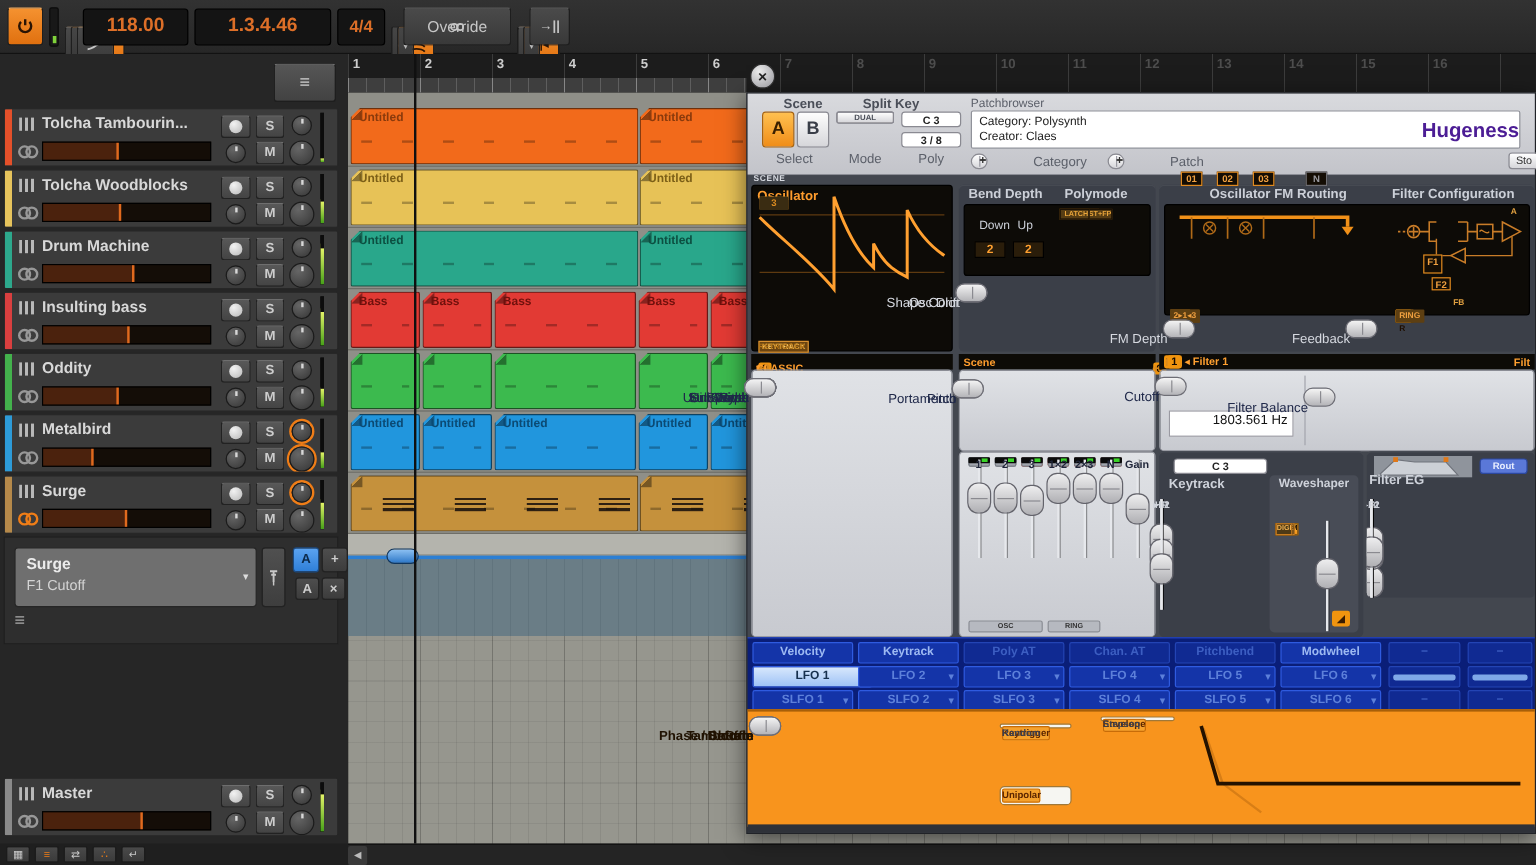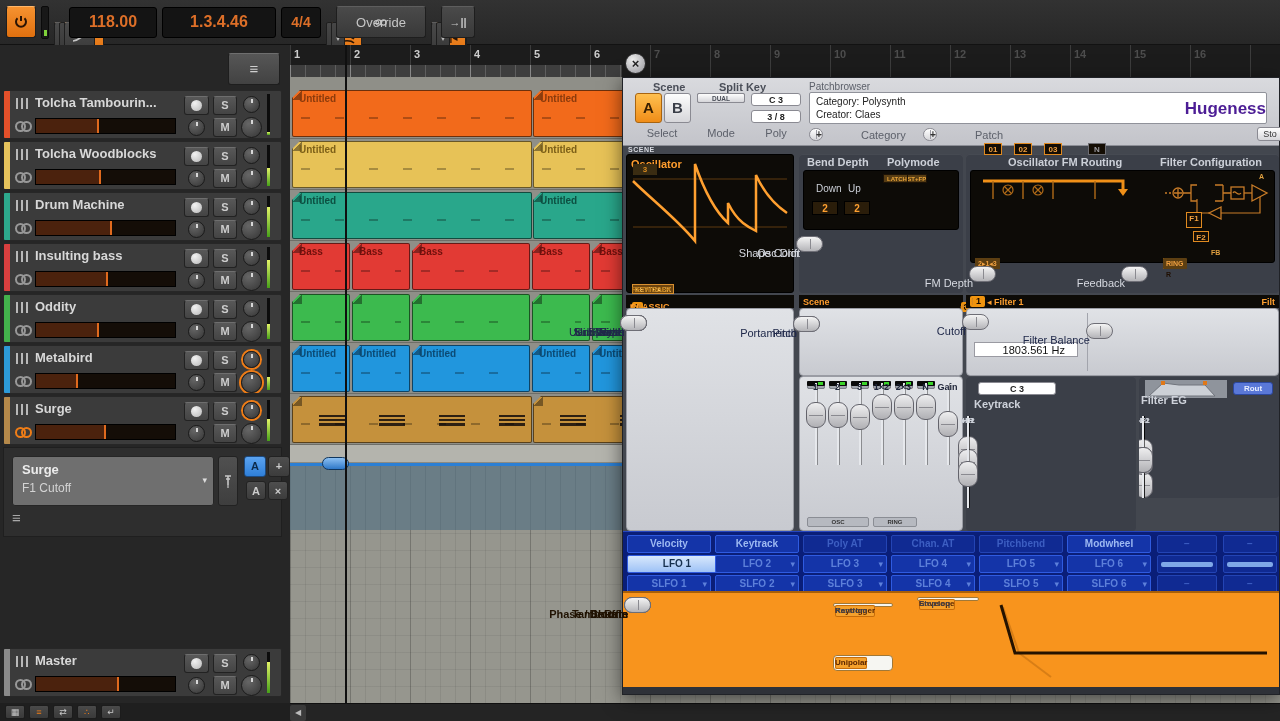--- a/index.html
+++ b/index.html
@@ -216,22 +216,22 @@
   
   #f1-strip{left:343px;top:149px;width:313px;height:13px;background:#0d0b07;display:flex;align-items:center;
      gap:3px;padding:0 4px;}
   #f1-strip>*{position:relative;flex:none;}
   .fico{width:15px;height:11px;display:flex;align-items:center;justify-content:center;border-radius:2px;}
   .fico.sel{background:#f0940f;}
   .fnum{background:#f0940f;color:#140a00;font-size:9px;font-weight:bold;padding:0 3px;border-radius:2px;height:11px;line-height:11px;}
   .flbl{color:#ffa030;font-size:9px;font-weight:bold;white-space:nowrap;}
   #f1-light{left:343px;top:162px;width:313px;height:68px;}
   #cutoff-wrap{left:2px;top:3px;width:114px;}
-  .cutval{left:7px;top:33px;width:104px;height:15px;background:#fff;border:1px solid #9a9aa2;font-size:11px;
-     color:#111;text-align:right;padding-right:12px;line-height:14px;}
+  .cutval{left:7px;top:33px;width:104px;height:22px;background:#fff;border:1px solid #9a9aa2;font-size:11px;
+     color:#111;text-align:right;padding-right:4px;line-height:14px;}
   .vdiv{left:120px;top:4px;bottom:4px;width:1px;background:#a2a4ac;}
   #balance-wrap{left:126px;top:12px;width:182px;}
   
   #kt-panel{left:343px;top:230px;width:170px;height:155px;}
   .ktfield{left:12px;top:6px;width:78px;height:13px;line-height:12px;}
   .kt-lbl{left:8px;top:22px;font-size:11px;color:#ced2da;font-weight:bold;}
   #kt-sliders{left:2px;top:38px;display:flex;gap:2px;}
   #ws-box{left:92px;top:20px;width:74px;height:131px;background:#484c56;border-radius:4px;}
   .ws-lbl{left:0;right:0;top:2px;text-align:center;font-size:10px;color:#ced2da;font-weight:bold;}
   #shaper-list{left:5px;top:40px;width:42px;}
@@ -1193,20 +1193,40 @@
                 <div class="vlab">▸F2</div>
               </div>
               <div class="vwrap">
                 <div class="vsl" style="height: 96px;">
                   <div class="vs-line"></div>
                   <div class="vs-handle" style="top: 62%;"></div>
                 </div>
                 <div class="vlab">HP</div>
               </div>
             </div>
+          <div id="ws-box">
+            <div class="ws-lbl">Waveshaper</div>
+            <div id="shaper-list">
+                <div class="wsrow">OFF</div>
+                <div class="wsrow">SOFT</div>
+                <div class="wsrow">HARD</div>
+                <div class="wsrow sel">ASYM</div>
+                <div class="wsrow">SINE</div>
+                <div class="wsrow">DIGI</div>
+              </div>
+            <div id="shaper-sl">
+                <div class="vwrap">
+                  <div class="vsl" style="height: 96px;">
+                    <div class="vs-line"></div>
+                    <div class="vs-handle" style="top: 48%;"></div>
+                  </div>
+                </div>
+              </div>
+            <div class="wsico">◢</div>
+          </div>
         </div>
 
         <div id="feg-panel" class="sg-dark">
           <svg width="82" height="18" viewBox="0 0 82 18" style="left:6px;top:4px">
             <rect x="0" y="0" width="82" height="18" fill="#8f949c"></rect>
             <polygon points="4,16 18,3 34,5 60,5 70,16" fill="#ccd0d6" stroke="#70747c"></polygon>
             <rect x="16" y="1" width="4" height="4" fill="#e07818"></rect>
               <rect x="58" y="1" width="4" height="4" fill="#e07818"></rect>
           </svg>
           <div class="routbtn">Rout</div>

